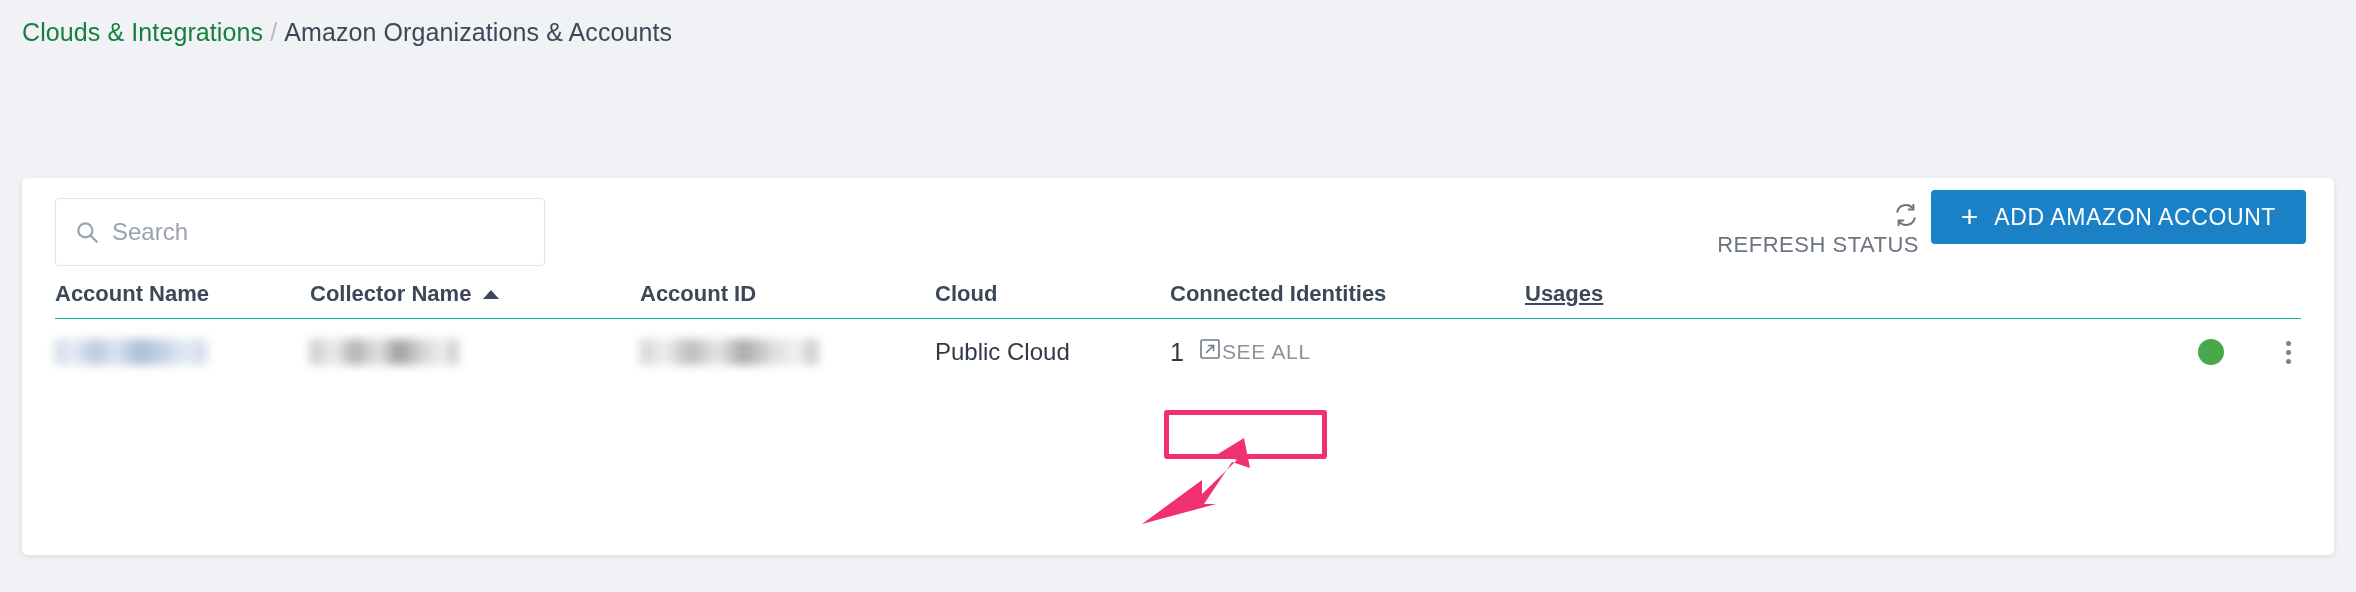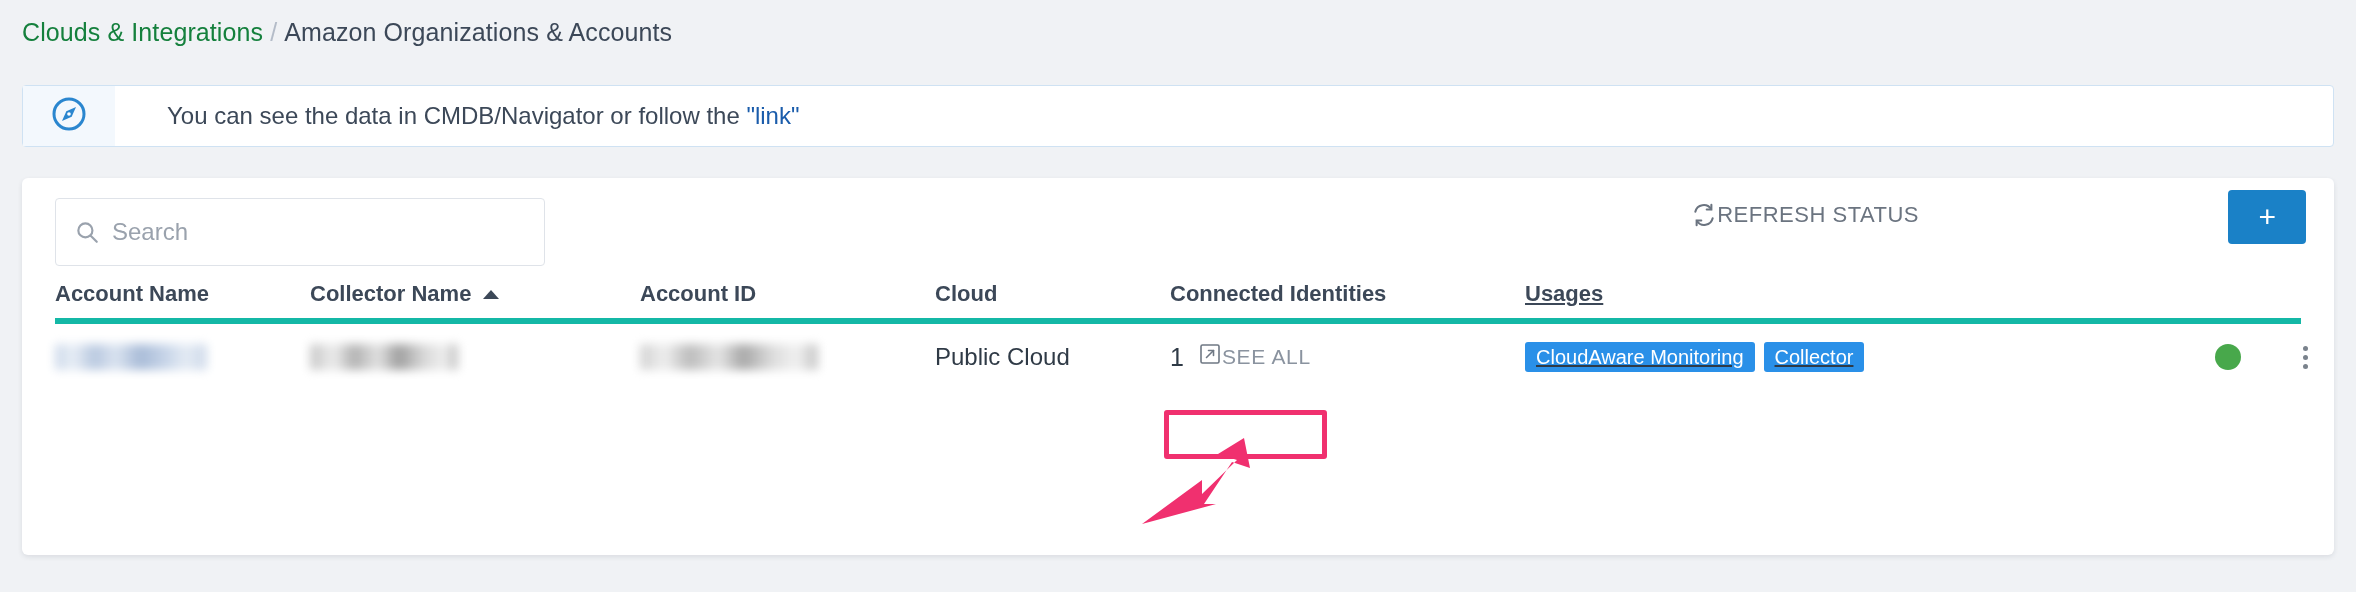--- a/index.html
+++ b/index.html
@@ -165,24 +165,25 @@
     width: 400px;
     background: transparent;
   }
   .search-input::placeholder { color: #9aa2ad; }
 
   .refresh-btn {
     position: absolute;
     right: 415px;
     top: 24px;
     display: flex;
-    align-items: flex-start;
+    align-items: flex-end;
     gap: 0;
     cursor: pointer;
     white-space: nowrap;
+    flex-direction: column;
   }
   .refresh-label {
     font-size: 22px;
     color: #6b7480;
     letter-spacing: 0.5px;
   }
 
   .add-btn {
     position: absolute;
     right: 28px;
@@ -216,21 +217,21 @@
     position: relative;
     margin: 0 33px;
   }
   .row {
     display: flex;
     align-items: center;
     position: relative;
   }
   .thead {
     height: 48px;
-    border-bottom: 6px solid #14b8a6;
+    border-bottom: 1px solid #14b8a6;
   }
   .th {
     font-size: 22px;
     color: #3c4858;
     font-weight: bold;
     display: flex;
     align-items: center;
     gap: 12px;
     white-space: nowrap;
   }
@@ -358,32 +359,20 @@
 </style>
 </head>
 <body>
 
 <div class="page">
 
   <div class="breadcrumb">
     <span class="crumb-link">Clouds &amp; Integrations</span><span class="crumb-sep">/</span><span class="crumb-current">Amazon Organizations &amp; Accounts</span>
   </div>
 
-  <div class="banner">
-    <div class="banner-icon-wrap">
-      <span>
-        <svg width="40" height="40" viewBox="0 0 24 24" fill="none" stroke="#2a86cf" stroke-width="1.8">
-          <circle cx="12" cy="12" r="9"></circle>
-          <polygon points="16.2,7.8 13.6,13.6 7.8,16.2 10.4,10.4" fill="#2a86cf" stroke="none"></polygon>
-          <circle cx="12" cy="12" r="1.1" fill="#ffffff" stroke="none"></circle>
-        </svg>
-      </span>
-    </div>
-    <div class="banner-text"><span>You can see the data in CMDB/Navigator or follow the </span><span class="banner-link">"link"</span></div>
-  </div>
 
   <div class="card">
 
 
     <div class="toolbar">
       <div class="search-box">
         <span class="search-icon">
           <svg width="26" height="26" viewBox="0 0 24 24" fill="none" stroke="#9aa2ad" stroke-width="2">
             <circle cx="10.5" cy="10.5" r="6.5"></circle>
             <line x1="15.4" y1="15.4" x2="21" y2="21" stroke-linecap="round"></line>
@@ -399,20 +388,21 @@
             <polyline points="18.8,2.6 18.8,6.9 14.5,6.9"></polyline>
             <path d="M20 15 A8 8 0 0 1 5.5 17.5"></path>
             <polyline points="5.2,21.4 5.2,17.1 9.5,17.1"></polyline>
           </svg>
         </span>
         <span class="refresh-label">REFRESH STATUS</span>
       </div>
 
       <button class="add-btn" style="background: rgb(26, 129, 199);">
         <span class="add-plus">+</span>
+        <span class="add-label">ADD AMAZON ACCOUNT</span>
       </button>
     </div>
 
     <div class="table">
 
       <div class="row thead">
         <div class="th col-account-name">
           <span>Account Name</span>
         </div>
         <div class="th col-collector-name">
@@ -453,24 +443,20 @@
             <span>
               <svg width="24" height="24" viewBox="0 0 24 24" fill="none" stroke="#6f7884" stroke-width="1.6">
                 <rect x="3" y="3" width="18" height="18" rx="1.5"></rect>
                 <line x1="8.5" y1="15.5" x2="15.5" y2="8.5" stroke-linecap="round"></line>
                 <polyline points="10.5,8.5 15.5,8.5 15.5,13.5" stroke-linecap="round" stroke-linejoin="round"></polyline>
               </svg>
             </span>
             <span class="see-all-label">SEE ALL</span>
           </span>
         </div>
-        <div class="td col-usages">
-          <span class="badge">CloudAware Monitoring</span>
-          <span class="badge">Collector</span>
-        </div>
         <div class="td col-status">
           <span class="status-dot" style="background: rgb(72, 168, 75);"></span>
           <span class="kebab">
             <span></span>
             <span></span>
             <span></span>
           </span>
         </div>
       </div>
 

